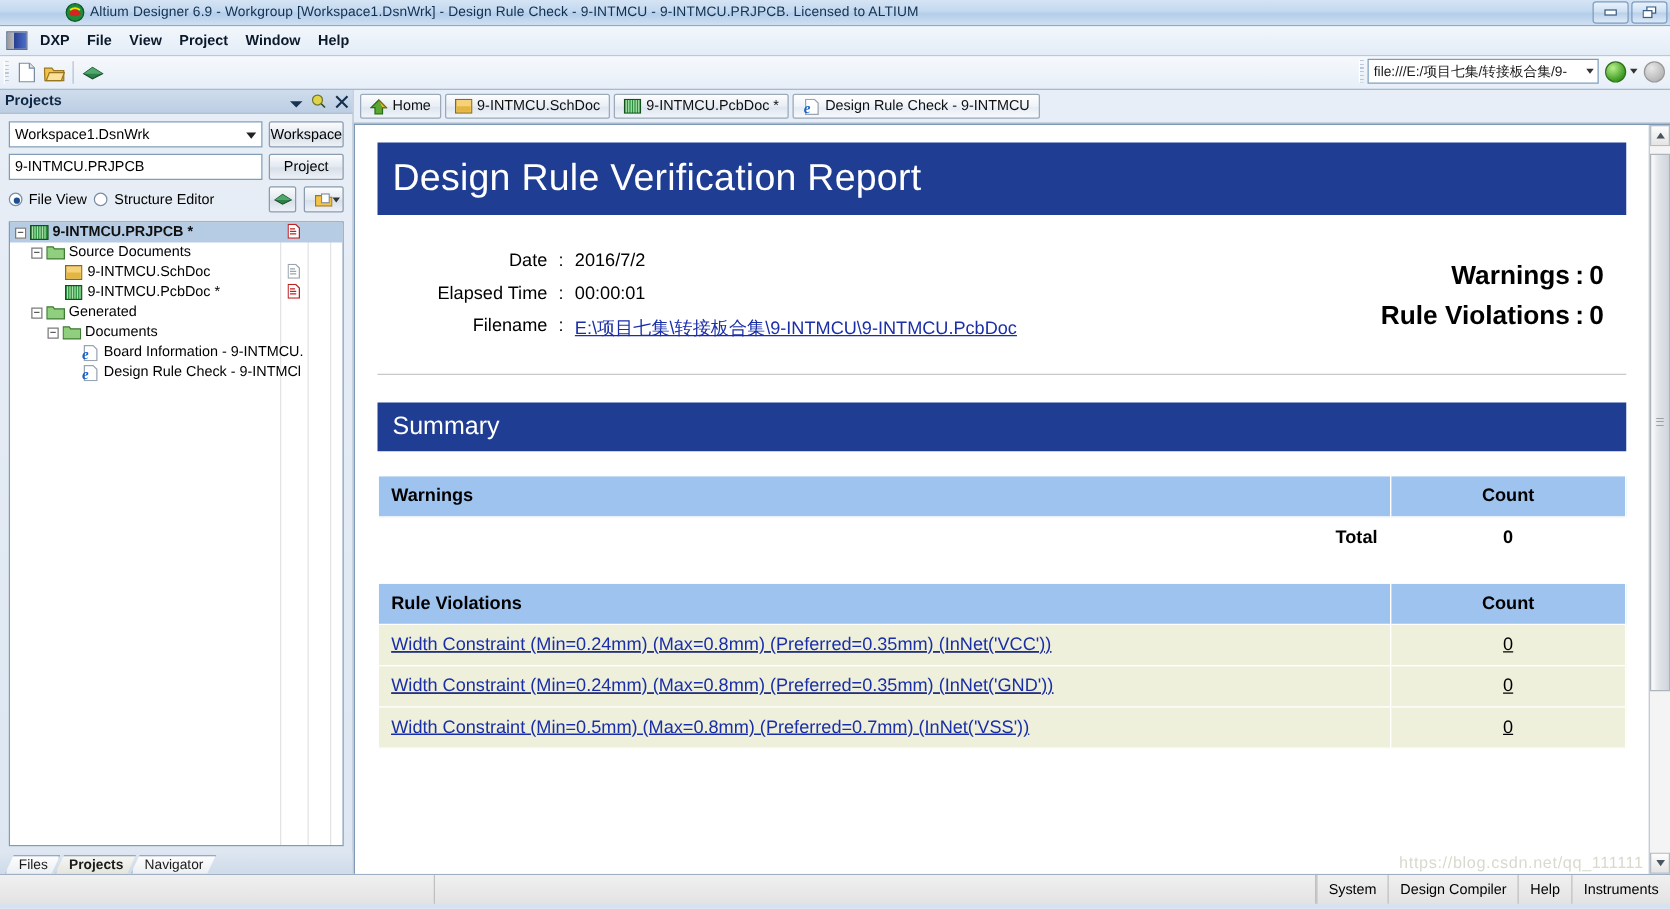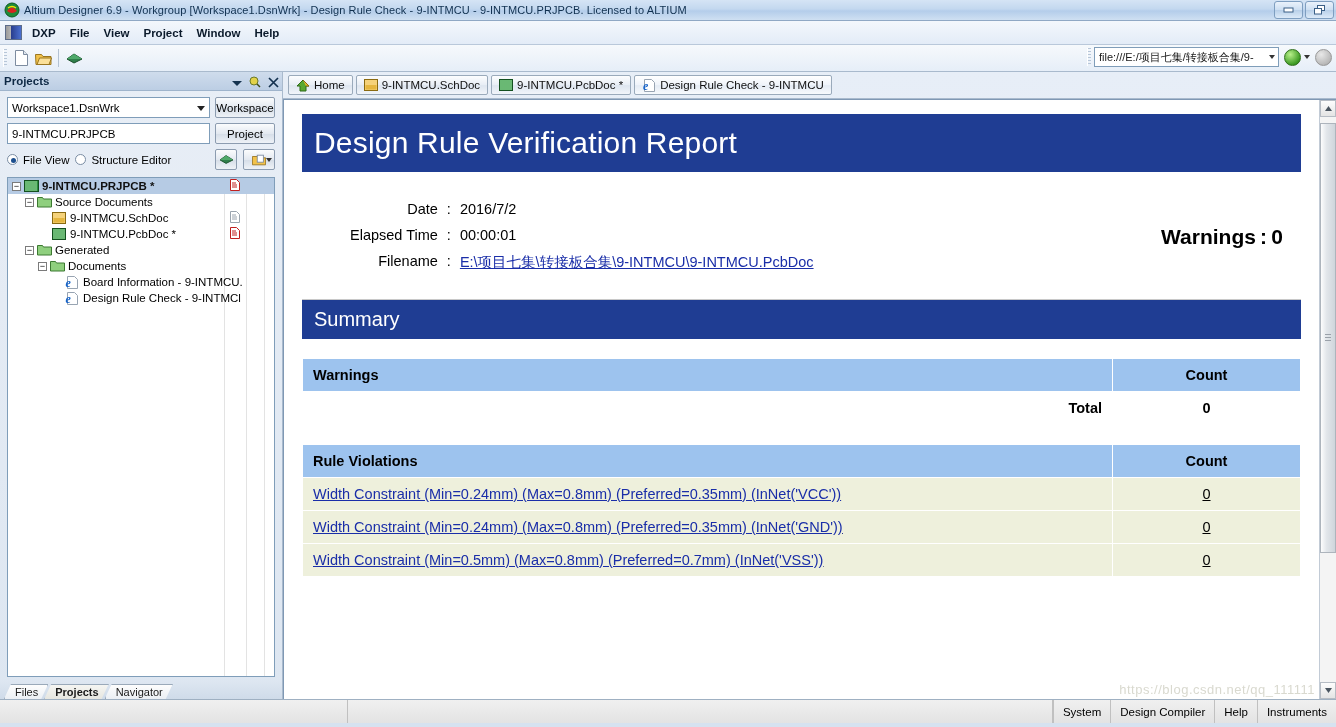--- a/index.html
+++ b/index.html
@@ -11,20 +11,21 @@
   }
   * { box-sizing: border-box; }
 
   
   #titlebar {
     height: 21px;
     background: linear-gradient(180deg,#d5e4f5 0%, #c3d8ef 45%, #b4cdea 55%, #cfe0f2 100%);
     border-bottom: 1px solid #8fa8c4;
     display: flex; align-items: center;
     position: relative;
+    padding-left: 48px;
   }
   #titlebar .app-icon {
     width: 16px; height: 16px; margin: 0 4px 0 4px;
     position: relative; flex: none;
   }
   #titlebar .title-text {
     font-size: 11px; color: #10304f; white-space: nowrap;
     letter-spacing: 0.1px;
   }
   .win-btns { position: absolute; right: 0; top: 1px; display: flex; }
@@ -164,21 +165,21 @@
   .meta-table { font-size:14.5px; color:#000; border-collapse:collapse; margin-left:48px; }
   .meta-table td { padding: 5px 0; vertical-align:top; }
   .meta-label { text-align:right; padding-right:0 !important; }
   .meta-colon { padding: 5px 9px !important; }
   .meta-link { color:#1a2ea8; text-decoration:underline; }
   .counts { margin-left:auto; text-align:right; padding-right:18px; align-self:center;
     font-size:21px; font-weight:bold; color:#000; line-height:1.5;}
 
   .hr { height:1px; background:#c8c8c8; margin: 22px 0 0 0; }
   .section-banner { background:#1f3d93; color:#fff; height:39px; display:flex; align-items:center;
-    padding-left:12px; font-size:20px; }
+    padding-left:12px; font-size:20px; margin-top:22px;}
 
   table.rt { width:100%; border-collapse:collapse; margin-top:19px; font-size:14.5px;}
   table.rt th { background:#9dc3ee; color:#000; font-weight:bold; text-align:left;
     padding:8px 10px; border:1px solid #fff; font-size:14.5px;}
   table.rt th.count-col { text-align:center; width:188px; }
   table.rt td { padding:8px 10px; border:1px solid #fff; color:#000;}
   table.rt td.count-col { text-align:center; width:188px; }
   table.rt td.total-label { text-align:right; font-weight:bold; }
   table.rt tr.datarow td { background:#eef0dc;text-decoration:underline; }
   table.rt tr.totalrow td { background:#fff; }
@@ -499,20 +500,21 @@
                 <td class="meta-label">Filename</td>
                 <td class="meta-colon">:</td>
                 <td>
                   <span class="meta-link">E:\项目七集\转接板合集\9-INTMCU\9-INTMCU.PcbDoc</span>
                 </td>
               </tr>
             </tbody>
               </table>
             <div class="counts">
               <div>Warnings : 0</div>
+              <div>Rule Violations : 0</div>
             </div>
           </div>
 
           <div class="hr"></div>
 
           <div class="section-banner">
             <span>Summary</span>
           </div>
 
           <table class="rt">

